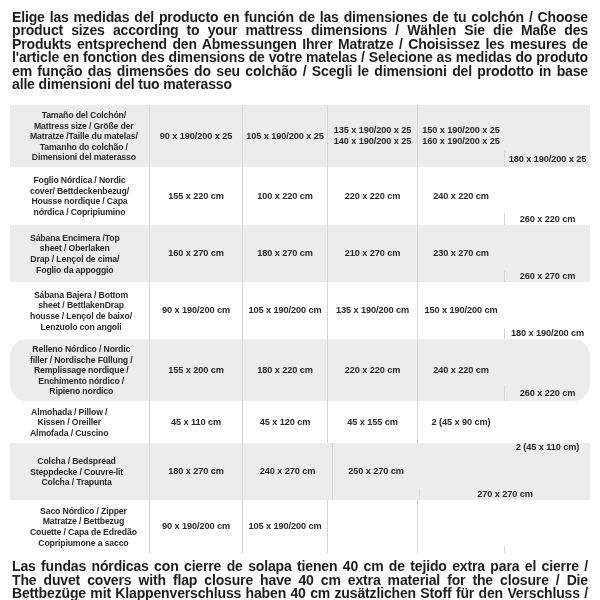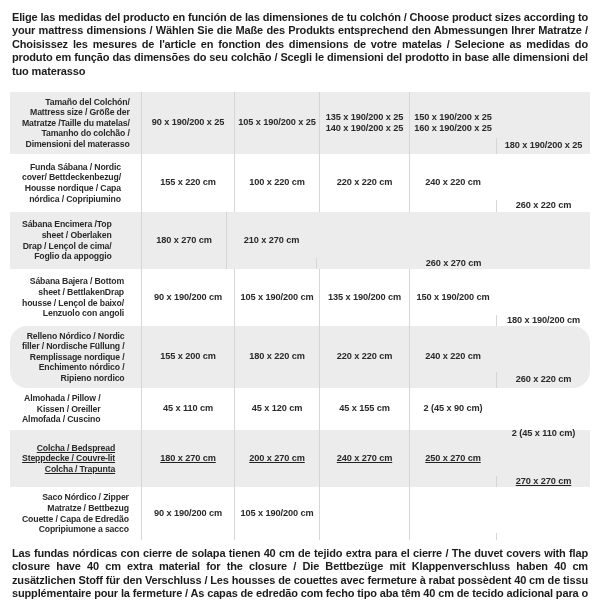--- a/index.html
+++ b/index.html
@@ -9,21 +9,21 @@
     --text:#222222;
   }
   *{box-sizing:border-box;margin:0;padding:0;}
   html,body{width:600px;height:600px;background:#fff;overflow:hidden;}
   body{
     font-family:"Liberation Sans","DejaVu Sans",sans-serif;
     color:var(--text);
     -webkit-font-smoothing:antialiased;
   }
   .note{
-    font-size:11px;
+    font-size:14px;
     font-weight:700;
     line-height:13.4px;
     letter-spacing:-0.15px;
     text-align:justify;
     color:#1c1c1c;
   }
   .note.top{margin:11px 12px 0 12px;}
   .note.bottom{margin:7px 12px 0 12px;}
   .size-table{
     margin:14px 10px 0 10px;
@@ -35,36 +35,37 @@
     width:100%;
   }
   .row.shaded{background:var(--shaded);}
   .row.plain{background:var(--plain);}
   .row:nth-child(1){height:62px;}
   .row:nth-child(2){height:58px;}
   .row:nth-child(3){height:57px;}
   .row:nth-child(4){height:57px;}
   .row:nth-child(5){height:62px;border-radius:17px;}
   .row:nth-child(6){height:42px;}
-  .row:nth-child(7){height:57px;text-decoration:underline;}
+  .row:nth-child(7){height:57px;}
   .row:nth-child(8){height:53px;}
   .cell{
     display:flex;
     align-items:center;
     white-space:pre-line;
     font-weight:700;
   }
   .cell.label{
     width:131px;
     padding-left:12px;
     font-size:8.7px;
     line-height:10.6px;
     letter-spacing:-0.15px;
-    text-align:right;
+    text-align:center;
     color:#2a2a2a;
+    margin-left:8px;
   }
   .cell.val{
     justify-content:center;
     text-align:center;
     font-size:9.2px;
     line-height:11.5px;
     letter-spacing:-0.1px;
     border-left:1px solid var(--divider);
     color:#2a2a2a;
   }
@@ -88,37 +89,39 @@
 Dimensioni del materasso</div>
     <div class="cell val v1">90 x 190/200 x 25</div>
     <div class="cell val v2">105 x 190/200 x 25</div>
     <div class="cell val v3">135 x 190/200 x 25
 140 x 190/200 x 25</div>
     <div class="cell val v4">150 x 190/200 x 25
 160 x 190/200 x 25</div>
     <div class="cell val v5">180 x 190/200 x 25</div>
   </div>
       <div class="row plain">
-    <div class="cell label">Funda Sábana / Nordic
+    <div class="cell label">Foglio Nórdica / Nordic
 cover/ Bettdeckenbezug/
 Housse nordique / Capa
 nórdica / Copripiumino</div>
     <div class="cell val v1">155 x 220 cm</div>
     <div class="cell val v2">100 x 220 cm</div>
     <div class="cell val v3">220 x 220 cm</div>
     <div class="cell val v4">240 x 220 cm</div>
     <div class="cell val v5">260 x 220 cm</div>
   </div>
       <div class="row shaded">
     <div class="cell label">Sábana Encimera /Top
 sheet / Oberlaken
 Drap / Lençol de cima/
 Foglio da appoggio</div>
+    <div class="cell val v1">160 x 270 cm</div>
     <div class="cell val v2">180 x 270 cm</div>
     <div class="cell val v3">210 x 270 cm</div>
+    <div class="cell val v4">230 x 270 cm</div>
     <div class="cell val v5">260 x 270 cm</div>
   </div>
       <div class="row plain">
     <div class="cell label">Sábana Bajera / Bottom
 sheet / BettlakenDrap
 housse / Lençol de baixo/
 Lenzuolo con angoli</div>
     <div class="cell val v1">90 x 190/200 cm</div>
     <div class="cell val v2">105 x 190/200 cm</div>
     <div class="cell val v3">135 x 190/200 cm</div>
@@ -145,21 +148,20 @@
     <div class="cell val v2">45 x 120 cm</div>
     <div class="cell val v3">45 x 155 cm</div>
     <div class="cell val v4">2 (45 x 90 cm)</div>
     <div class="cell val v5">2 (45 x 110 cm)</div>
   </div>
       <div class="row shaded">
     <div class="cell label">Colcha / Bedspread
 Steppdecke / Couvre-lit
 Colcha / Trapunta</div>
     <div class="cell val v1">180 x 270 cm</div>
-    <div class="cell val v2">200 x 270 cm</div>
     <div class="cell val v3">240 x 270 cm</div>
     <div class="cell val v4">250 x 270 cm</div>
     <div class="cell val v5">270 x 270 cm</div>
   </div>
       <div class="row plain">
     <div class="cell label">Saco Nórdico / Zipper
 Matratze / Bettbezug
 Couette / Capa de Edredão
 Copripiumone a sacco</div>
     <div class="cell val v1">90 x 190/200 cm</div>

